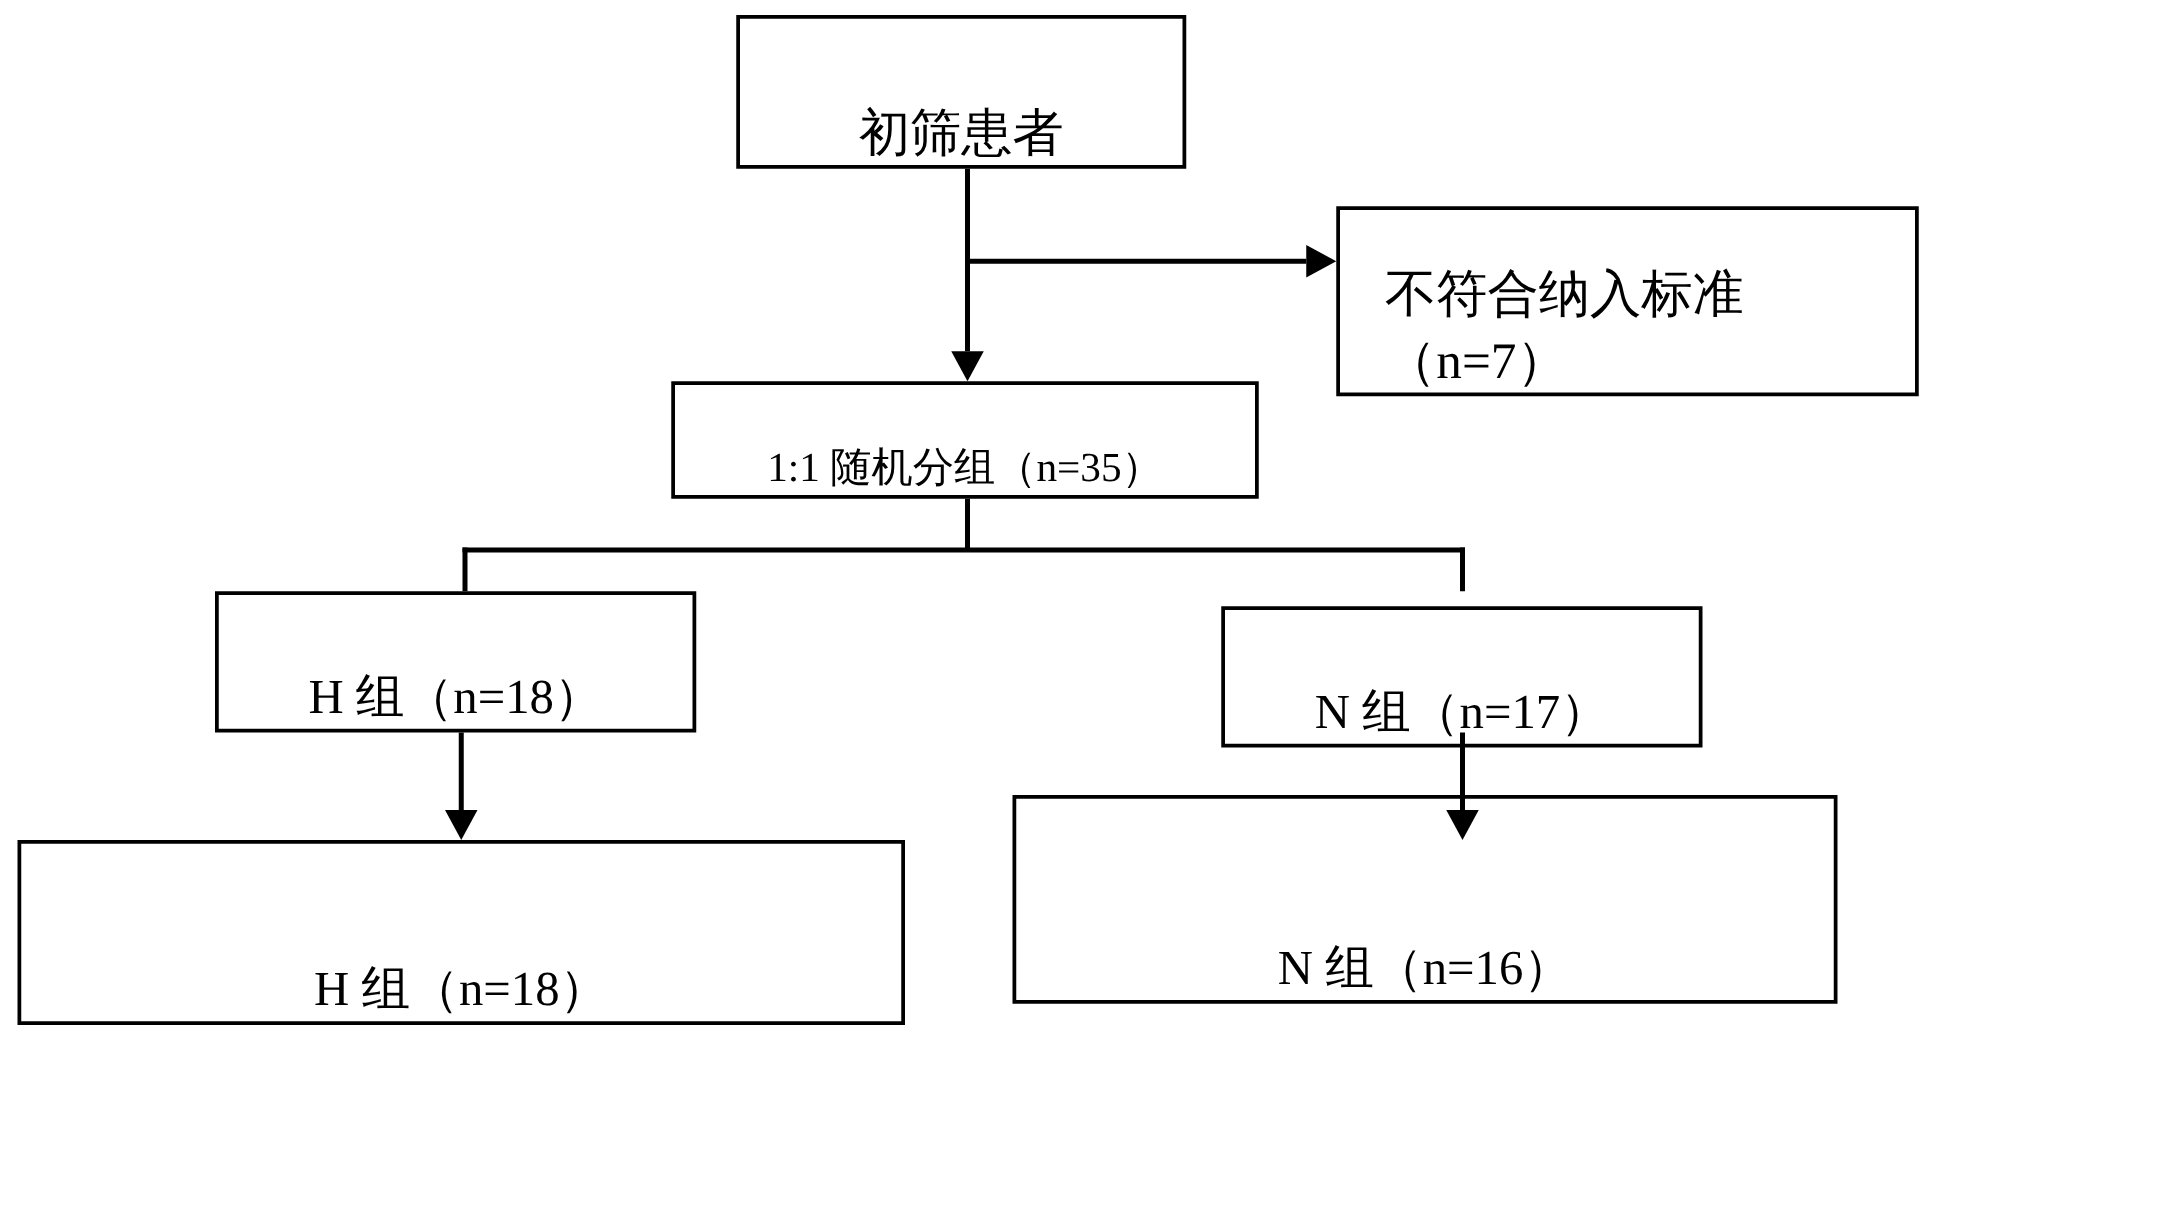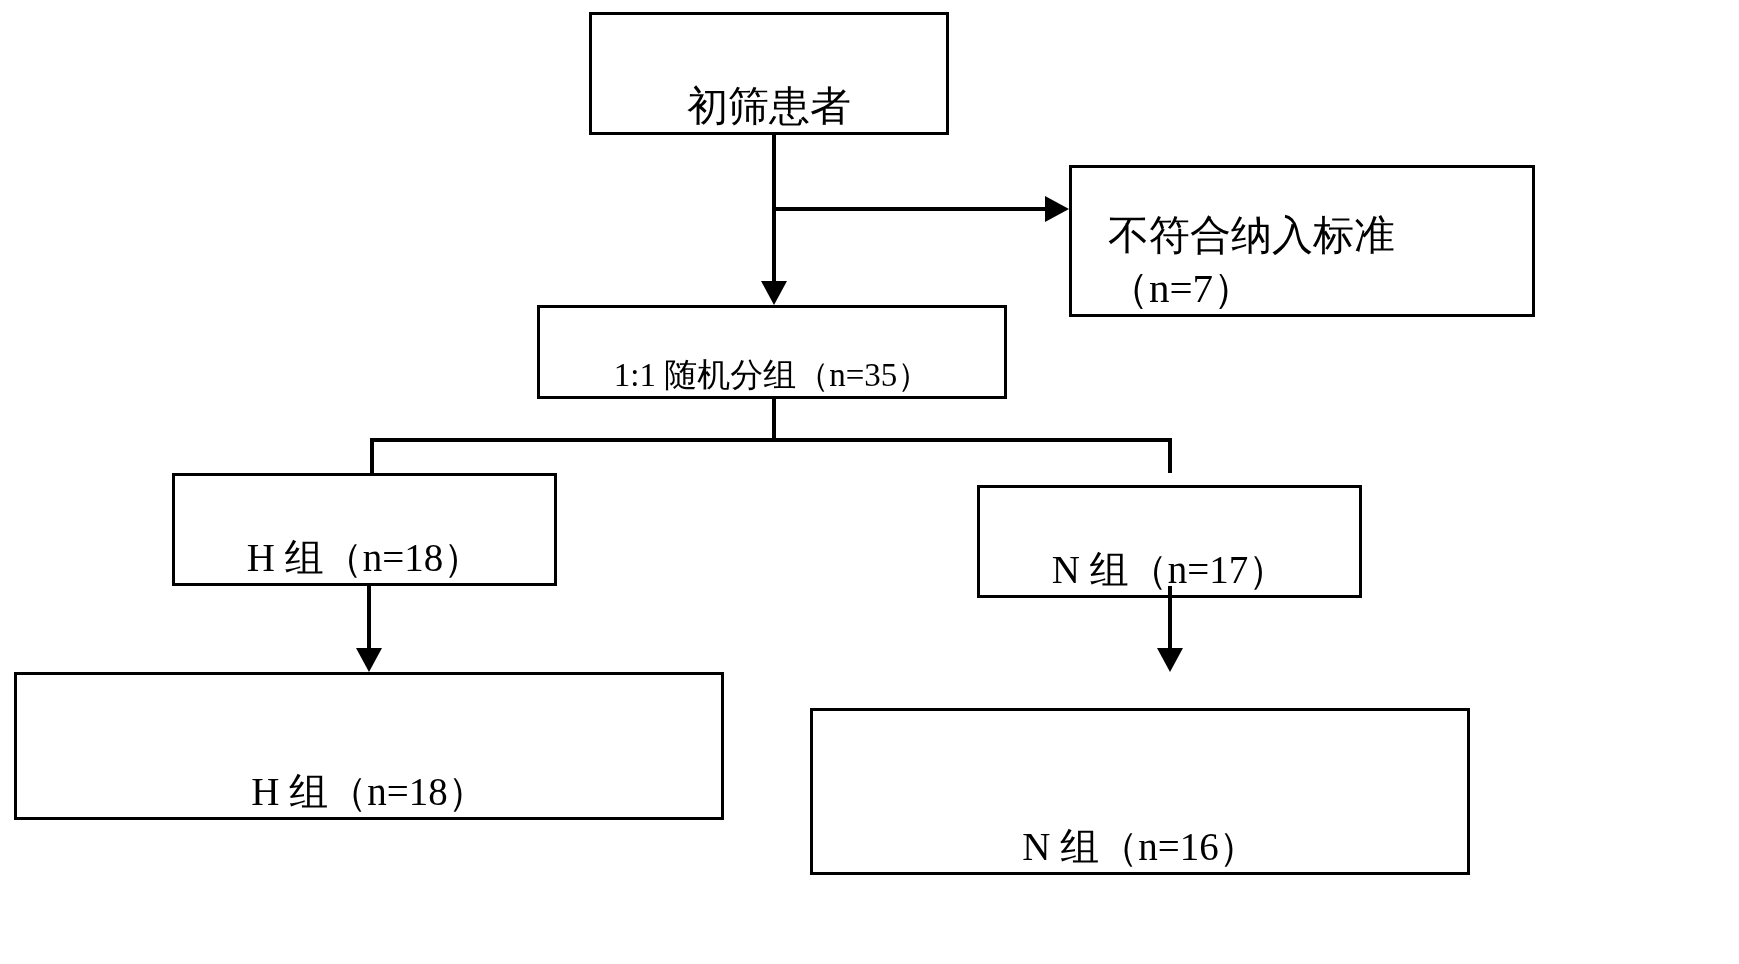--- a/index.html
+++ b/index.html
@@ -27,21 +27,21 @@
   .node .line{display:block;white-space:nowrap;}
 
   
   #n-screened   {left:589px; top:12px;  width:360px; height:123px; font-size:41px;}
   #n-excluded   {left:1069px;top:165px; width:466px; height:152px; font-size:41px;
                  align-items:flex-start; padding-left:36px; text-align:left;}
   #n-random     {left:537px; top:305px; width:470px; height:94px;  font-size:33px;}
   #n-grpH       {left:172px; top:473px; width:385px; height:113px; font-size:39px;}
   #n-grpN       {left:977px; top:473px; width:385px; height:113px; font-size:39px;margin-top:12px;}
   #n-finalH     {left:14px;  top:672px; width:710px; height:148px; font-size:39px;}
-  #n-finalN     {left:810px; top:708px; width:660px; height:167px; font-size:39px;}
+  #n-finalN     {left:810px; top:636px; width:660px; height:167px; font-size:39px;}
 
   
   .vline{position:absolute;background:#000000;width:4px;}
   .hline{position:absolute;background:#000000;height:4px;}
   .arrow-down{
     position:absolute;width:0;height:0;
     border-left:13px solid transparent;
     border-right:13px solid transparent;
     border-top:24px solid #000000;
   }

